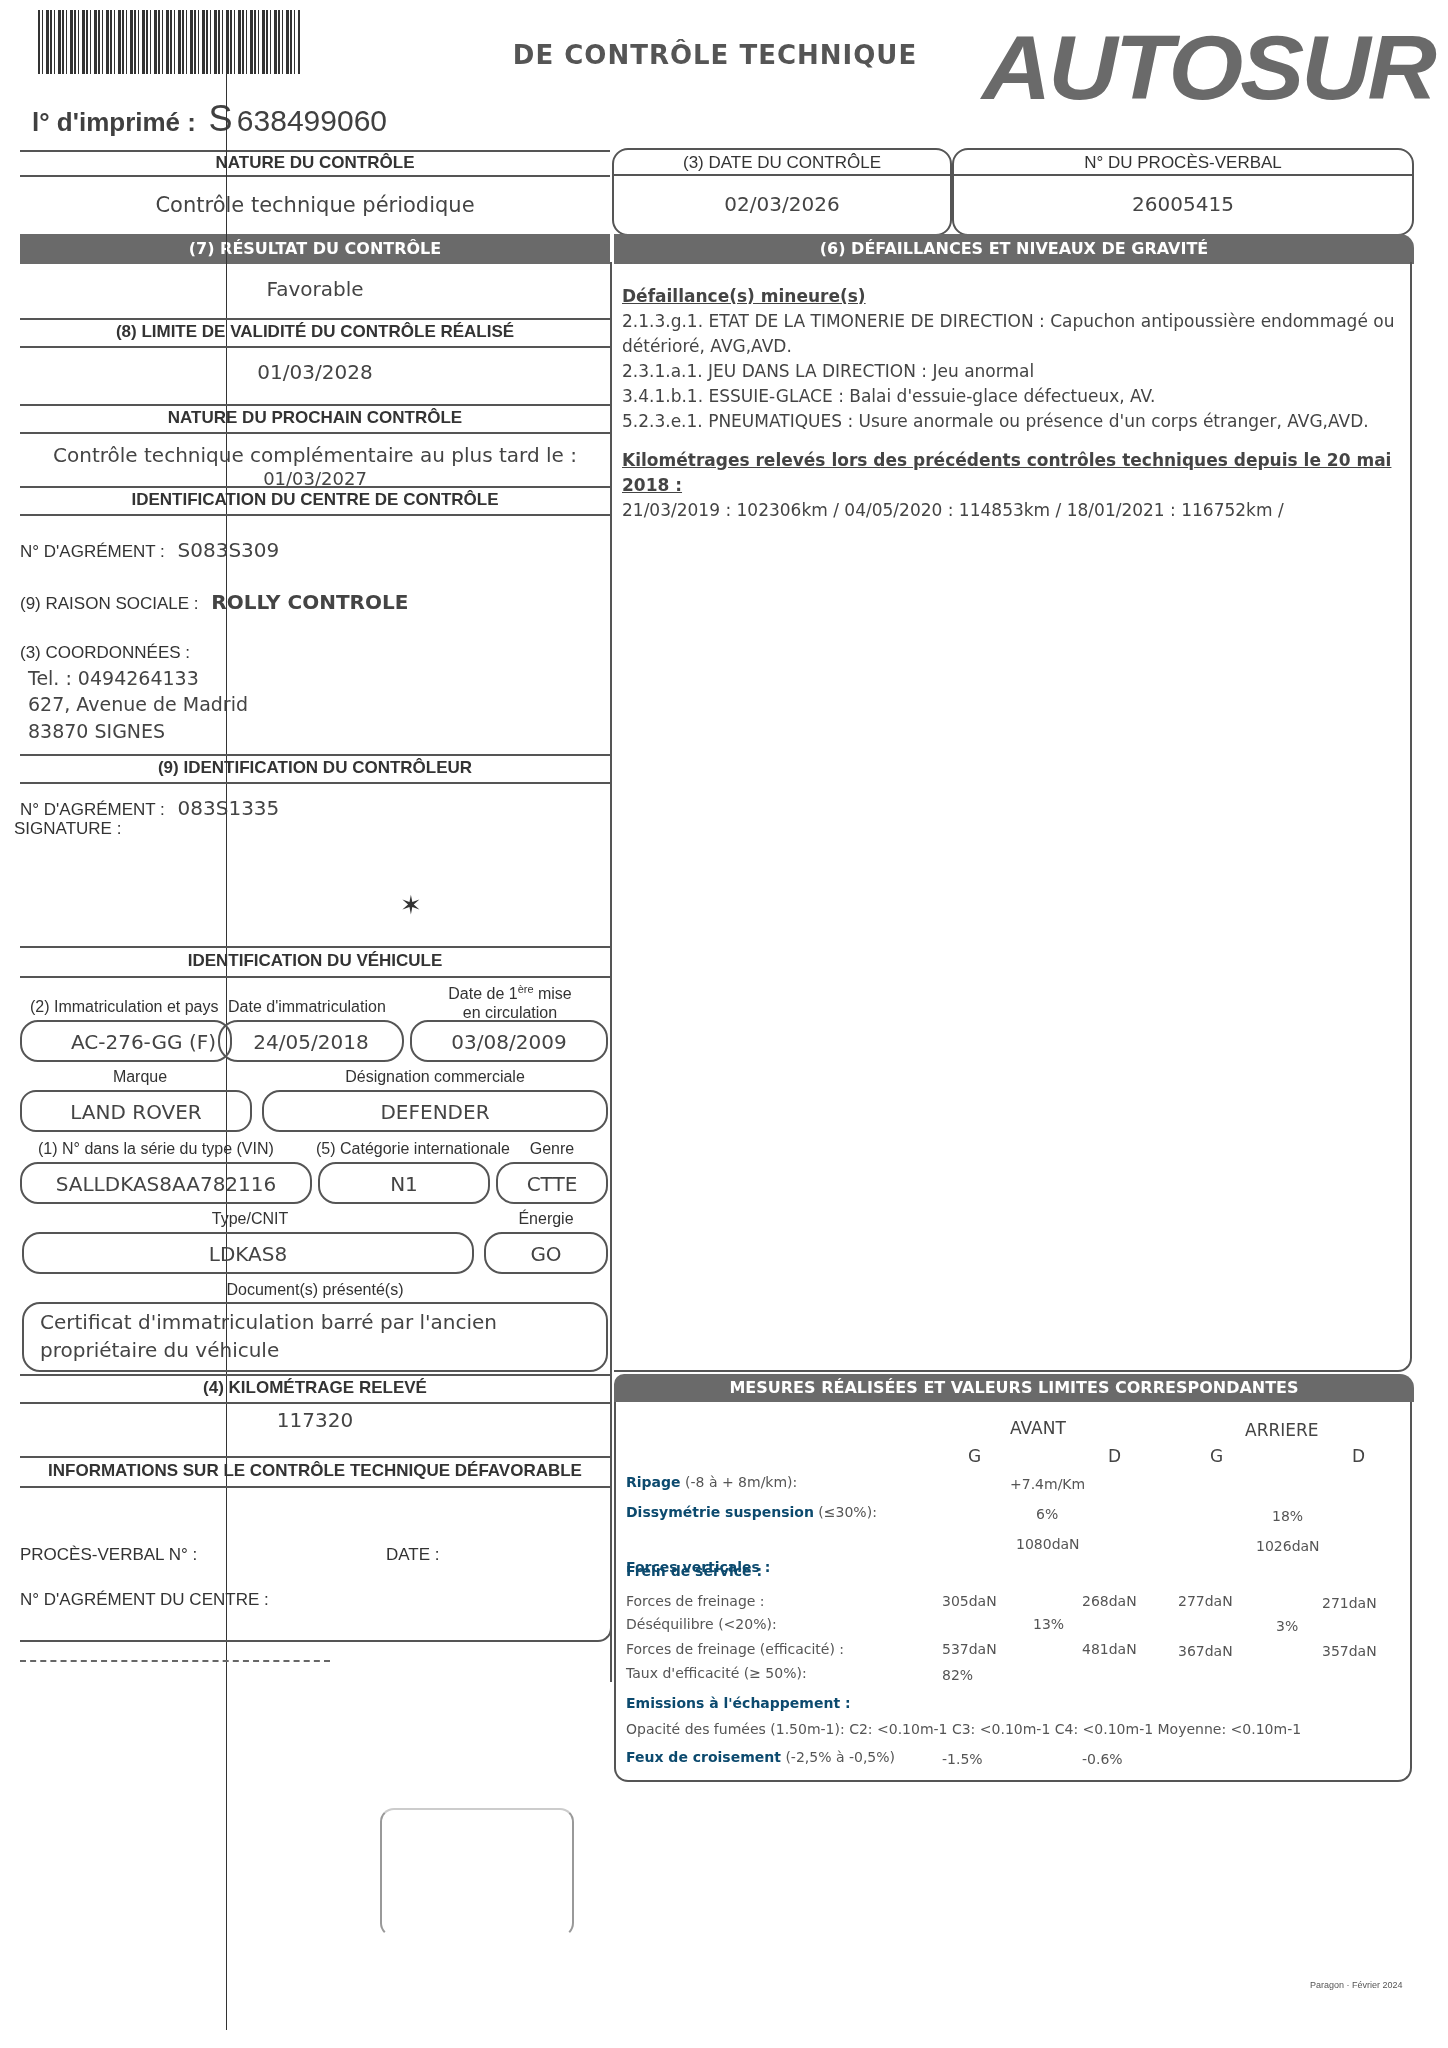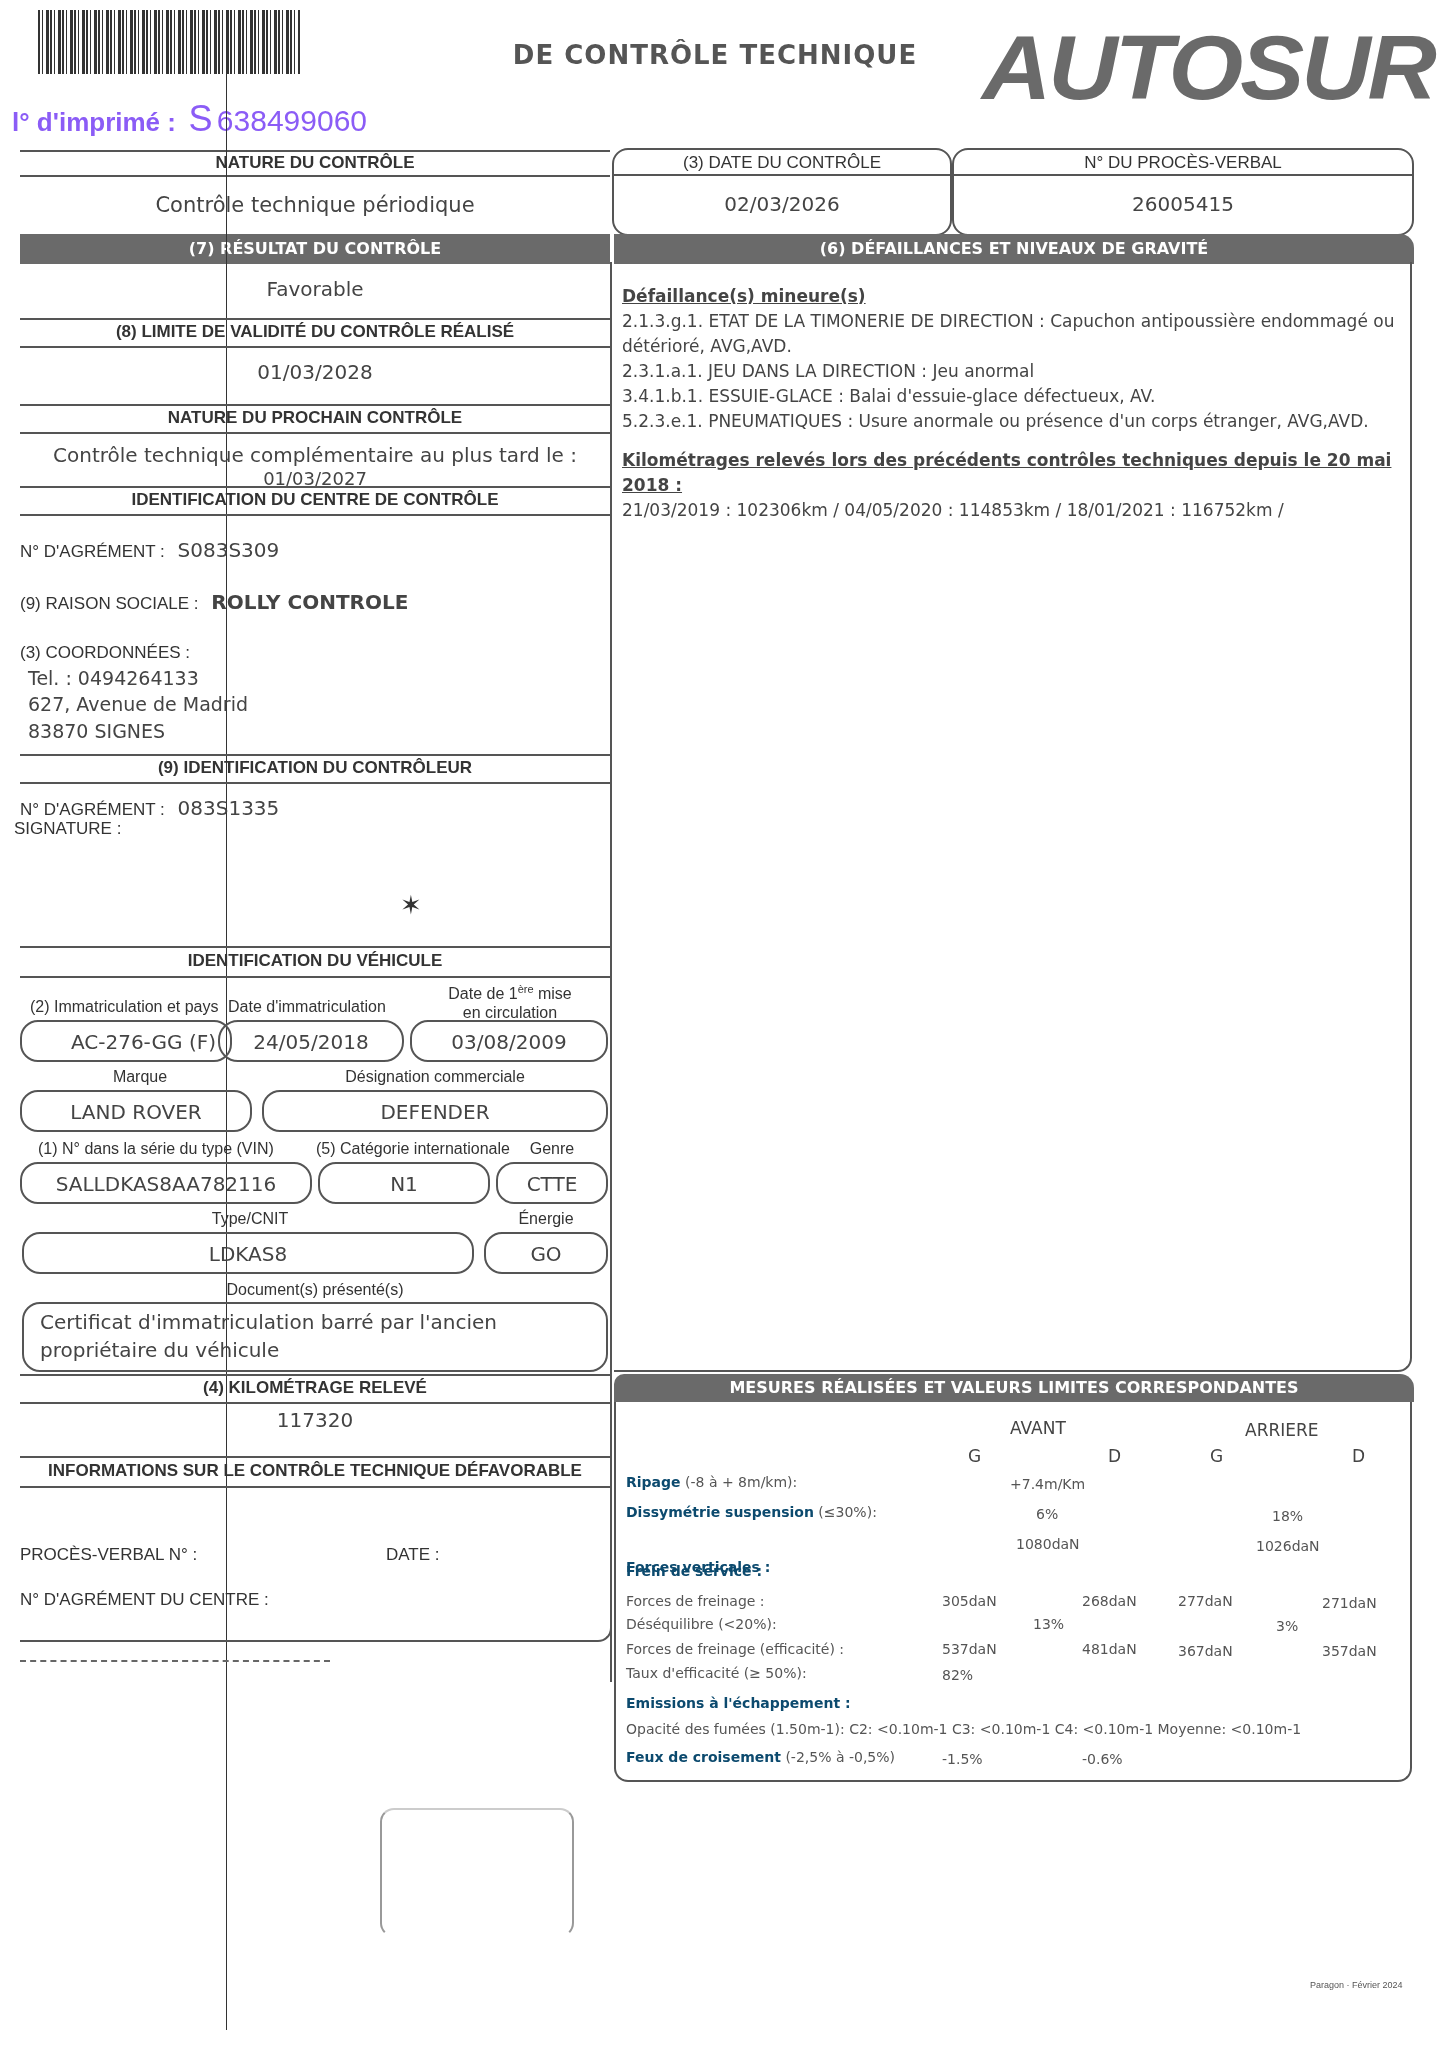--- a/index.html
+++ b/index.html
@@ -15,21 +15,21 @@
   .fieldbox { position:absolute; border:2px solid #555; border-radius:18px; box-sizing:border-box; text-align:center; font-family:"DejaVu Sans", sans-serif; font-size:20px; color:#444; }
   .small { font-family:"DejaVu Sans", sans-serif; font-size:14px; color:#555; }
   .smallb { font-family:"DejaVu Sans", sans-serif; font-size:14px; color:#0c4a6e; font-weight:bold; }
   .def { font-family:"DejaVu Sans", sans-serif; font-size:17px; color:#444; line-height:25px; }
   .u { text-decoration:underline; font-weight:bold; }
 </style>
 </head>
 <body>
 
 <div class="abs" style="left:38px;top:10px;width:262px;height:64px;background:repeating-linear-gradient(90deg,#333 0 2px,#fff 2px 4px,#333 4px 5px,#fff 5px 8px,#333 8px 11px,#fff 11px 12px);"></div>
-<div class="abs" style="left:12px;top:98px;font-family:'Liberation Sans',sans-serif;color:#8b5cf6;">
+<div class="abs" style="left:32px;top:98px;font-family:'Liberation Sans',sans-serif;color:#404040;">
   <span style="font-size:26px;font-weight:bold;">l° d'imprimé :</span>
   <span style="font-size:36px;margin-left:8px;">S</span>
   <span style="font-size:30px;">638499060</span>
 </div>
 <div class="abs" style="left:490px;top:38px;width:450px;text-align:center;font-family:'DejaVu Sans',sans-serif;font-weight:bold;font-size:26px;color:#555;line-height:34px;letter-spacing:1px;">
   <div>DE CONTRÔLE TECHNIQUE</div>
 </div>
 <div class="abs" style="left:982px;top:18px;font-family:'Liberation Sans',sans-serif;font-weight:bold;font-style:italic;font-size:96px;color:#6a6a6a;letter-spacing:-3px;line-height:100px;transform:scaleY(0.95);">
   <span>AUTOSUR</span>
 </div>
@@ -107,21 +107,21 @@
 <div class="abs lbl" style="left:410px;top:980px;width:200px;text-align:center;font-size:16px;line-height:19px;">
   <span>Date de 1</span><sup style="font-size:11px;">ère</sup><span> mise</span><br>
   <span>en circulation</span>
 </div>
 <div class="fieldbox" style="left:20px;top:1020px;width:212px;height:42px;line-height:40px;padding-left:35px;"><span>AC-276-GG (F)</span></div>
 <div class="fieldbox" style="left:218px;top:1020px;width:186px;height:42px;line-height:40px;border-radius:20px;"><span>24/05/2018</span></div>
 <div class="fieldbox" style="left:410px;top:1020px;width:198px;height:42px;line-height:40px;"><span>03/08/2009</span></div>
 
 <div class="abs lbl" style="left:20px;top:1068px;width:240px;text-align:center;font-size:16px;">Marque</div>
 <div class="abs lbl" style="left:262px;top:1068px;width:346px;text-align:center;font-size:16px;">Désignation commerciale</div>
-<div class="fieldbox" style="left:20px;top:1090px;width:232px;height:42px;line-height:40px;"><span>LAND ROVER</span></div>
+<div class="fieldbox" style="left:20px;top:1090px;width:232px;height:42px;line-height:40px;border-radius:16px;"><span>LAND ROVER</span></div>
 <div class="fieldbox" style="left:262px;top:1090px;width:346px;height:42px;line-height:40px;"><span>DEFENDER</span></div>
 
 <div class="abs lbl" style="left:38px;top:1140px;font-size:16px;">(1) N° dans la série du type (VIN)</div>
 <div class="abs lbl" style="left:316px;top:1140px;font-size:16px;">(5) Catégorie internationale</div>
 <div class="abs lbl" style="left:496px;top:1140px;width:112px;text-align:center;font-size:16px;">Genre</div>
 <div class="fieldbox" style="left:20px;top:1162px;width:292px;height:42px;line-height:40px;"><span>SALLDKAS8AA782116</span></div>
 <div class="fieldbox" style="left:318px;top:1162px;width:172px;height:42px;line-height:40px;"><span>N1</span></div>
 <div class="fieldbox" style="left:496px;top:1162px;width:112px;height:42px;line-height:40px;"><span>CTTE</span></div>
 
 <div class="abs lbl" style="left:20px;top:1210px;width:460px;text-align:center;font-size:16px;">Type/CNIT</div>

